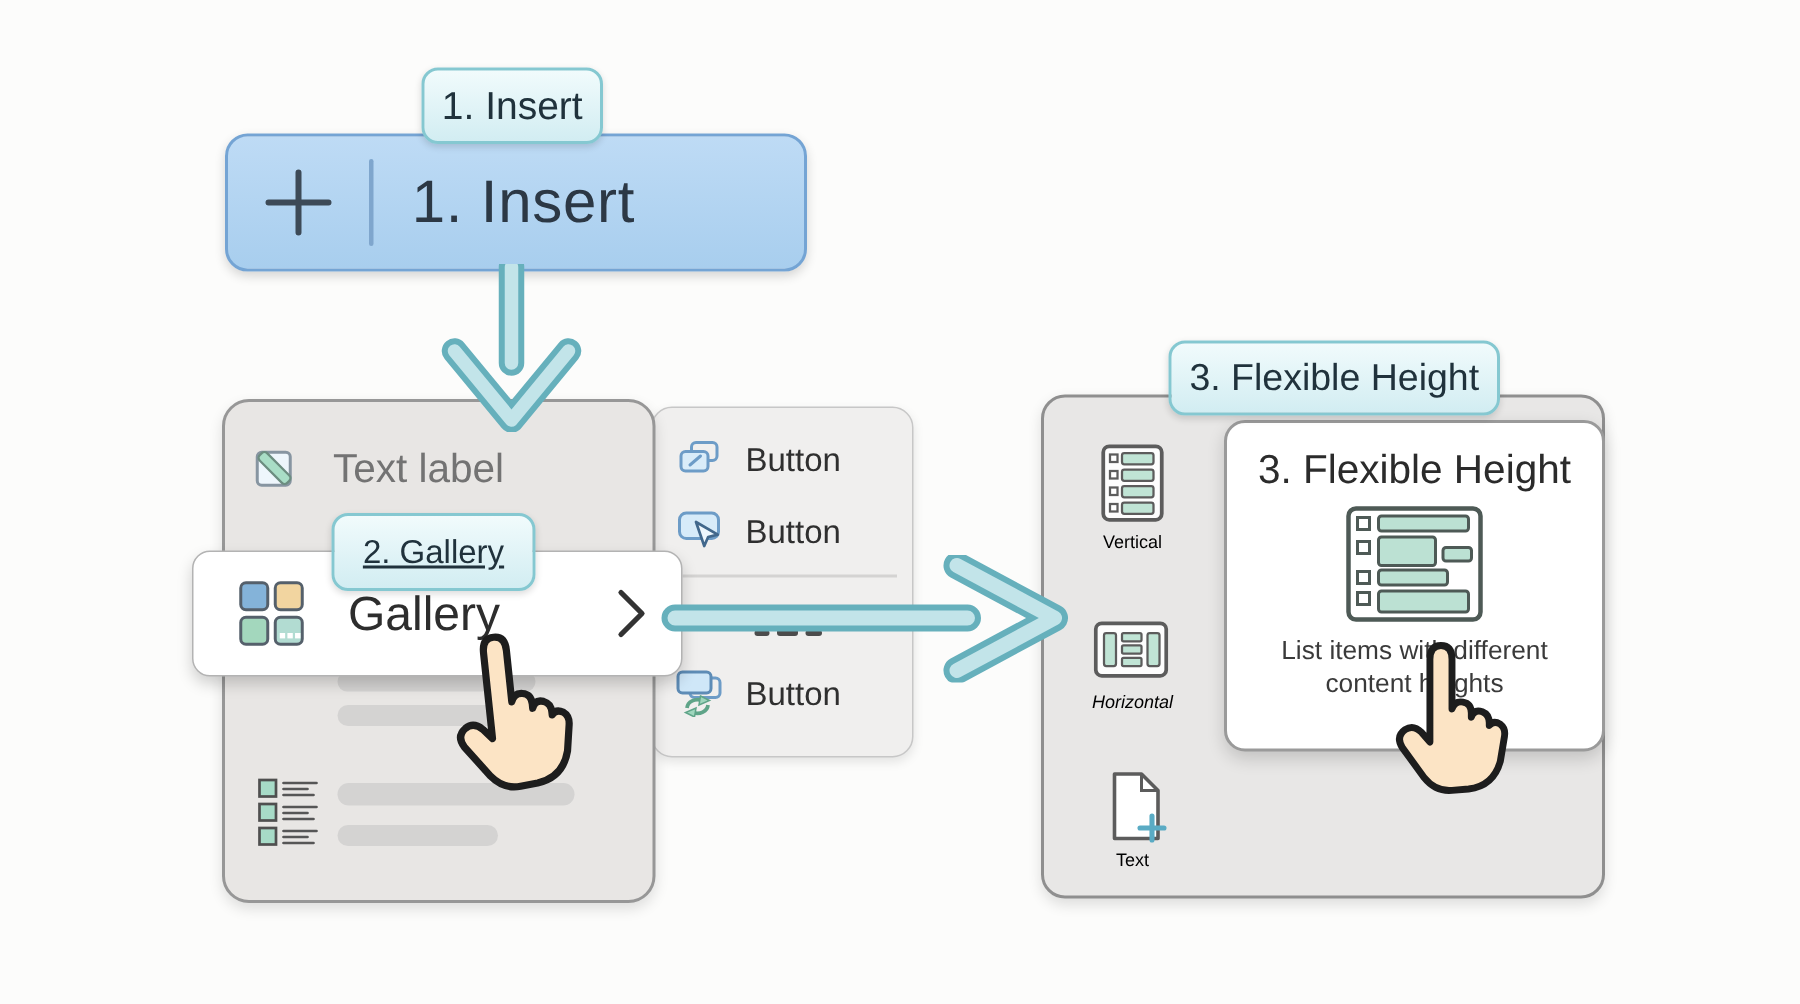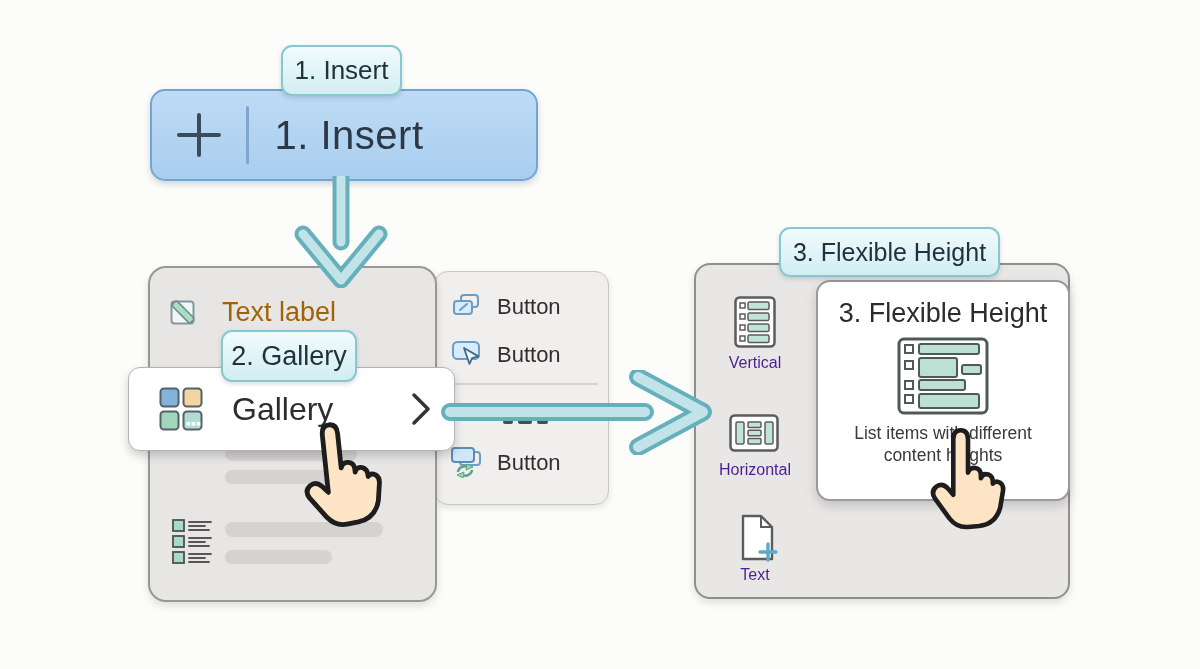--- a/index.html
+++ b/index.html
@@ -13,21 +13,21 @@
 
   
   .badge{
     position:absolute;display:flex;align-items:center;justify-content:center;
     background:linear-gradient(#f1fbfc,#d2edf2);
     border:2.5px solid #85c8d1;border-radius:11px;
     color:#20323c;box-shadow:0 2px 5px rgba(0,0,0,.14);
     z-index:40;
   }
   #badge-step1{left:281px;top:45px;width:117px;height:47px;font-size:26px;}
-  #badge-step2{left:221px;top:330px;width:132px;height:48px;font-size:27px;}
+  #badge-step2{left:221px;top:342px;width:132px;height:48px;font-size:22px;text-decoration:underline;}
   #badge-step3{left:779px;top:227px;width:217px;height:46px;font-size:25px;}
 
   
   #insert-button{
     left:150px;top:89px;width:384px;height:88px;
     background:linear-gradient(#bedbf5,#a8ceee);
     border:2.5px solid #74a4d4;border-radius:15px;
     display:flex;align-items:center;
     box-shadow:0 3px 7px rgba(0,0,0,.16);
     z-index:30;
@@ -48,21 +48,21 @@
     box-shadow:0 3px 7px rgba(0,0,0,.10);z-index:5;
   }
   #right-panel{
     left:694px;top:263px;width:372px;height:332px;
     background:#e8e7e6;border:2px solid #8f8f8f;border-radius:16px;
     box-shadow:0 4px 9px rgba(0,0,0,.12);z-index:10;
   }
 
   
   #text-label-row{left:170px;top:292px;width:250px;height:40px;display:flex;align-items:center;z-index:12;}
-  #text-label-row .lbl{font-size:27px;color:#a16207;margin-left:24px;}
+  #text-label-row .lbl{font-size:27px;color:#737373;margin-left:24px;}
 
   #gallery-row{
     left:128px;top:367px;width:325px;height:82px;
     background:#ffffff;border:1.5px solid #b3b3b3;border-radius:12px;
     display:flex;align-items:center;
     box-shadow:0 5px 10px rgba(0,0,0,.18);z-index:35;
   }
   #gallery-row .lbl{font-size:32px;color:#2d2d2d;margin-left:29px;flex:1;}
   #gallery-row .chev{margin-right:22px;display:flex;}
 
@@ -73,23 +73,23 @@
   #pill-4{left:225px;top:550px;width:107px;height:14px;}
 
   #list-glyph{left:172px;top:518px;z-index:12;}
 
   
   .mrow-label{position:absolute;font-size:22px;color:#2f2f2f;z-index:7;text-align:center;}
   #mdivider{left:455px;top:383px;width:143px;height:2px;background:#d4d3d2;z-index:7;}
   .remnant{position:absolute;background:#4c4c4c;border-radius:2px;z-index:7;}
 
   
-  .opt-label{position:absolute;font-size:16px;color:#4c1d95;text-align:center;z-index:12;}
+  .opt-label{position:absolute;font-size:12px;color:#000000;text-align:center;z-index:12;}
   #vertical-label{left:705px;top:354px;width:100px;}
-  #horizontal-label{left:699px;top:461px;width:112px;}
+  #horizontal-label{left:699px;top:461px;width:112px;font-style:italic;}
   #blank-label{left:705px;top:566px;width:100px;}
 
   
   #flex-card{
     left:816px;top:280px;width:250px;height:217px;
     background:#fff;border:2px solid #9a9a9a;border-radius:14px;
     box-shadow:0 5px 11px rgba(0,0,0,.16);z-index:20;
   }
   #flex-card .title{margin-top:16px;text-align:center;font-size:27px;color:#2b2b2b;}
   #flex-card .icon-wrap{display:flex;justify-content:center;margin-top:8px;}

